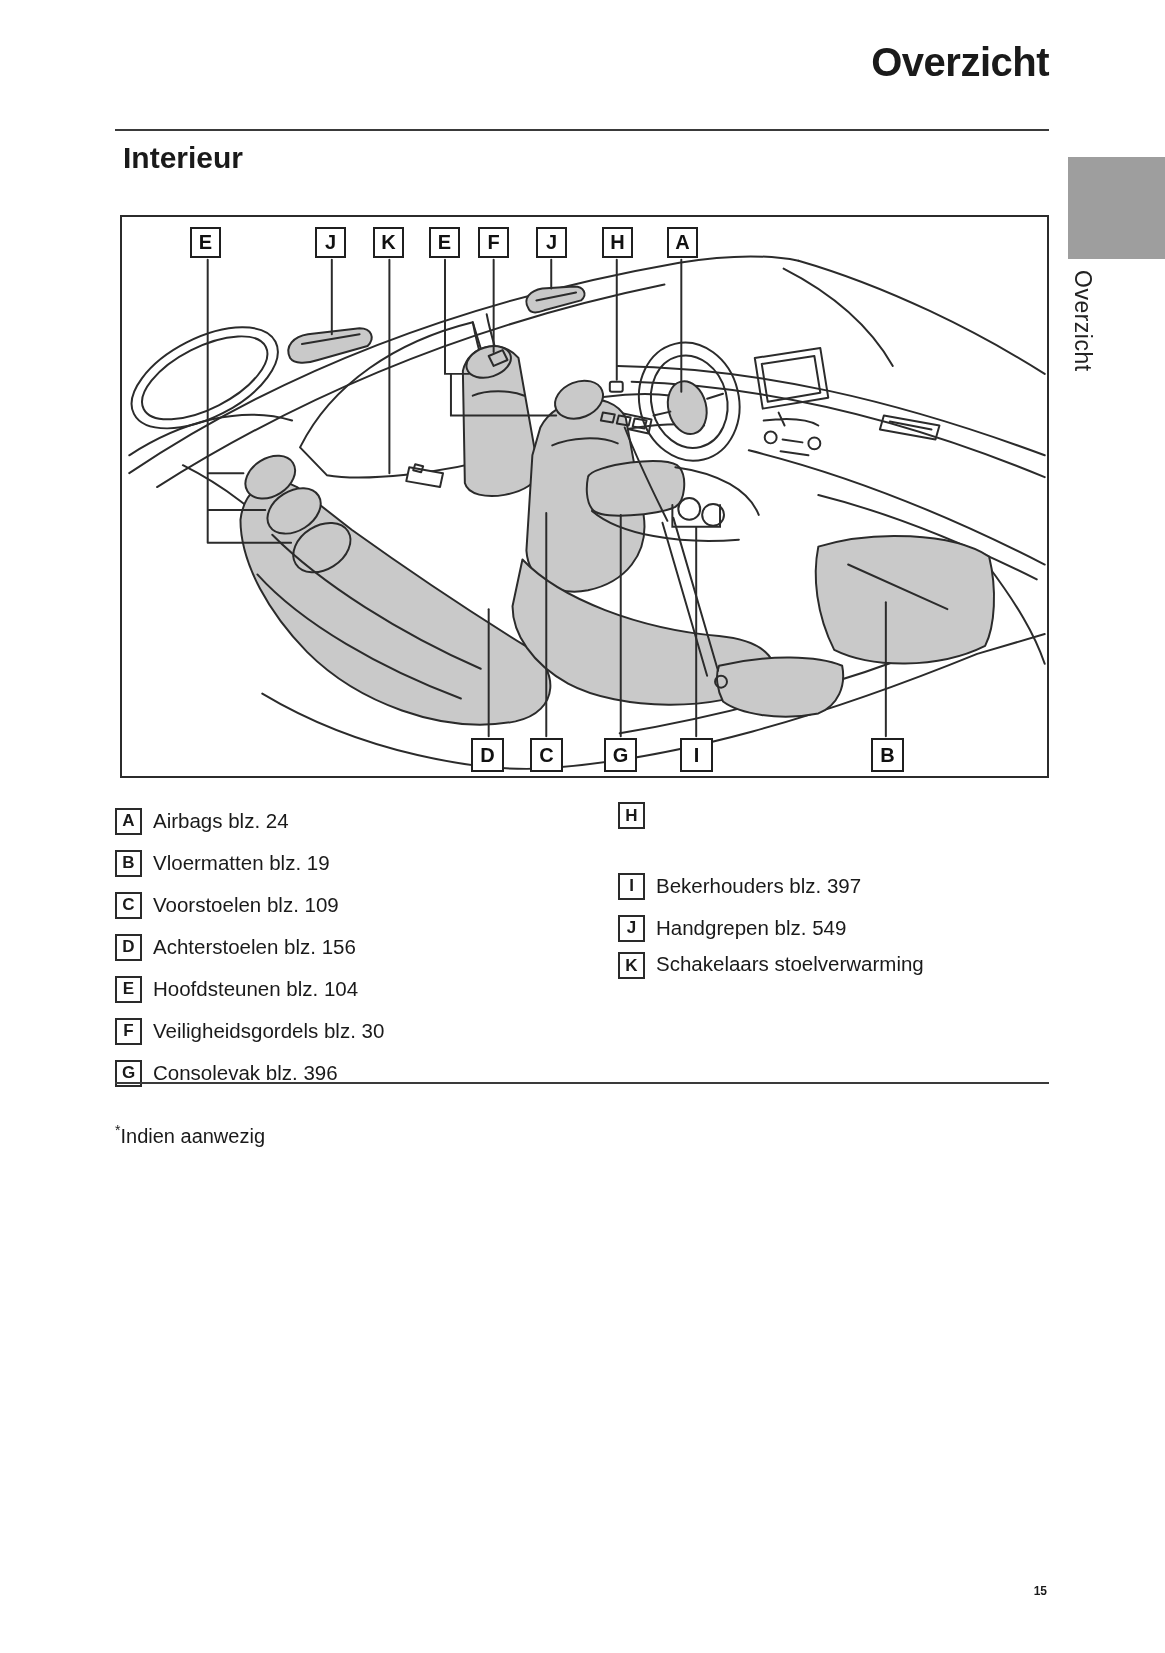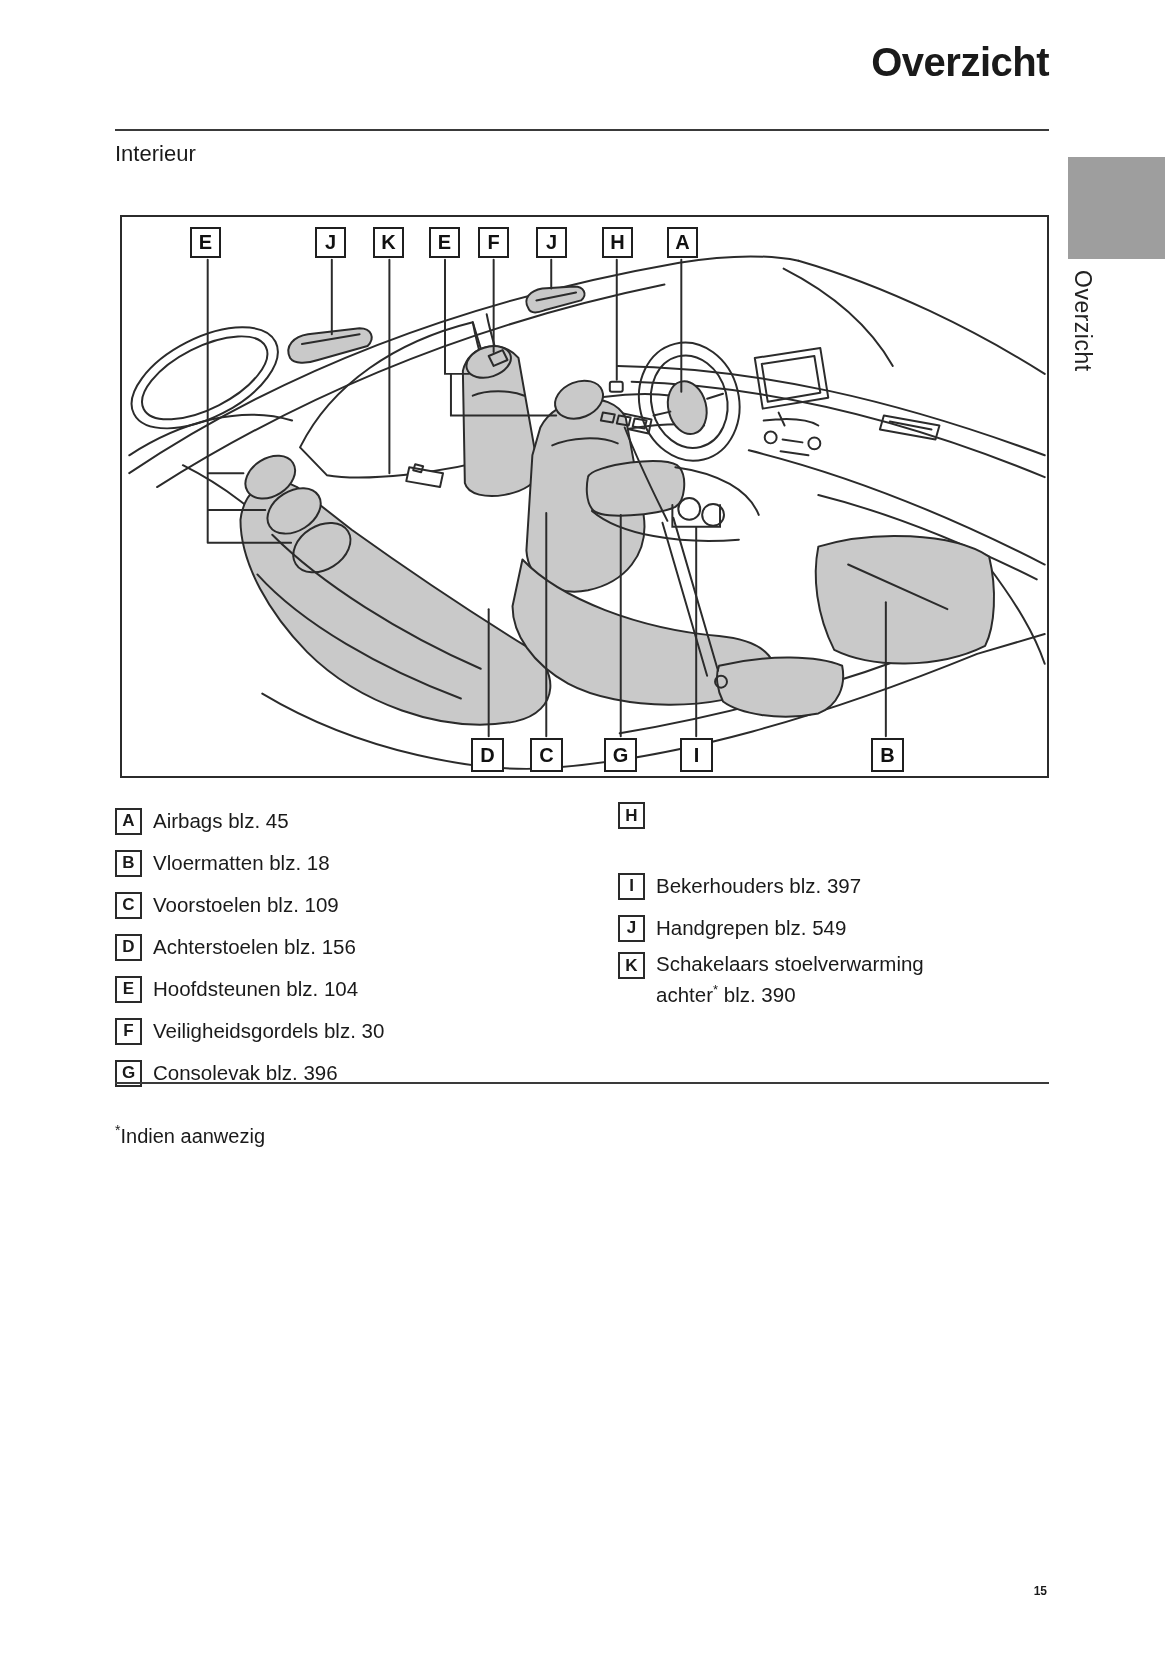--- a/index.html
+++ b/index.html
@@ -7,21 +7,21 @@
     width:1165px;height:1653px;position:relative;background:#ffffff;
     font-family:"Liberation Sans", sans-serif;color:#1a1a1a;overflow:hidden;
   }
   .abs{position:absolute;}
   .page-title{
     top:40px;right:116px;font-size:40px;font-weight:bold;letter-spacing:-0.5px;
   }
   .rule{height:2px;background:#3a3a3a;left:115px;width:934px;}
   .rule-top{top:129px;}
   .rule-bottom{top:1082px;}
-  .section-heading{left:115px;top:141px;font-size:22px;font-weight:normal;}
+  .section-heading{left:123px;top:141px;font-size:30px;font-weight:bold;}
   .side-tab{left:1068px;top:157px;width:97px;height:102px;background:#9e9e9e;}
   .side-vertical{
     left:1069px;top:270px;height:140px;
     writing-mode:vertical-rl;font-size:23px;color:#222;letter-spacing:0.5px;
   }
   .diagram-box{
     left:120px;top:215px;width:929px;height:563px;
     border:2px solid #2b2b2b;box-sizing:border-box;background:#fff;
   }
   .diagram-box svg{display:block;width:100%;height:100%;}
@@ -182,25 +182,25 @@
 
 <div class="abs dlabel bottom" style="left:471px">D</div>
 <div class="abs dlabel bottom" style="left:530px">C</div>
 <div class="abs dlabel bottom" style="left:604px">G</div>
 <div class="abs dlabel bottom" style="left:680px">I</div>
 <div class="abs dlabel bottom" style="left:871px">B</div>
 
 <div class="abs legend-col left">
   <div class="lrow">
     <span class="lbox">A</span>
-    <span class="ltext">Airbags blz. 45</span>
+    <span class="ltext">Airbags blz. 24</span>
   </div>
   <div class="lrow">
     <span class="lbox">B</span>
-    <span class="ltext">Vloermatten blz. 18</span>
+    <span class="ltext">Vloermatten blz. 19</span>
   </div>
   <div class="lrow">
     <span class="lbox">C</span>
     <span class="ltext">Voorstoelen blz. 109</span>
   </div>
   <div class="lrow">
     <span class="lbox">D</span>
     <span class="ltext">Achterstoelen blz. 156</span>
   </div>
   <div class="lrow">
@@ -226,21 +226,20 @@
     <span class="ltext">Bekerhouders blz. 397</span>
   </div>
   <div class="lrow">
     <span class="lbox">J</span>
     <span class="ltext">Handgrepen blz. 549</span>
   </div>
   <div class="lrow tall">
     <span class="lbox">K</span>
     <span class="ltext">
       <span style="display:block">Schakelaars stoelverwarming</span>
-      <span style="display:block"><span>achter</span><sup>*</sup><span> blz. 390</span></span>
     </span>
   </div>
 </div>
 
 <div class="abs rule rule-bottom"></div>
 
 <div class="abs footnote"><sup>*</sup><span>Indien aanwezig</span></div>
 
 <div class="abs page-number">15</div>
 

